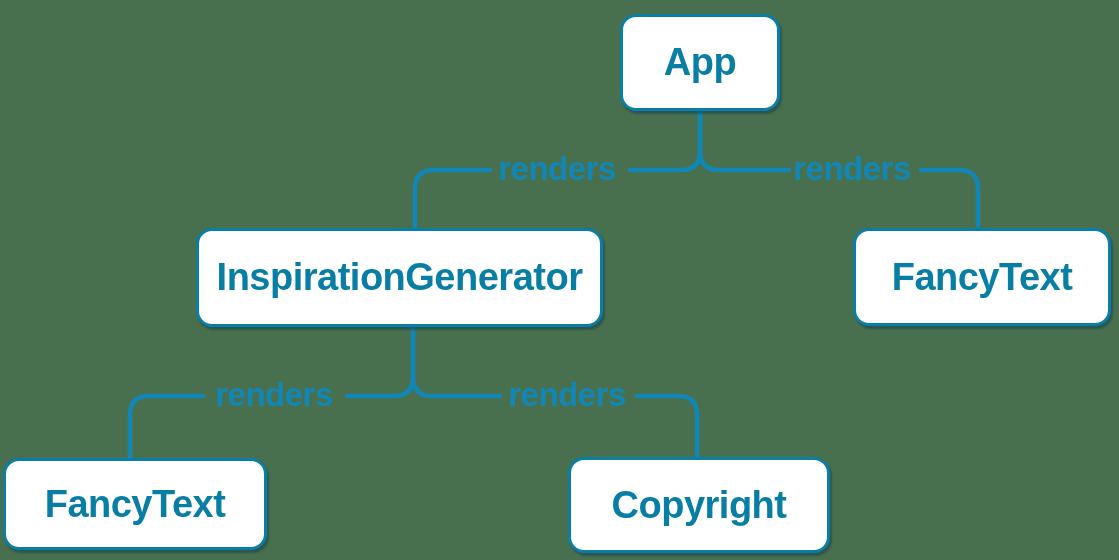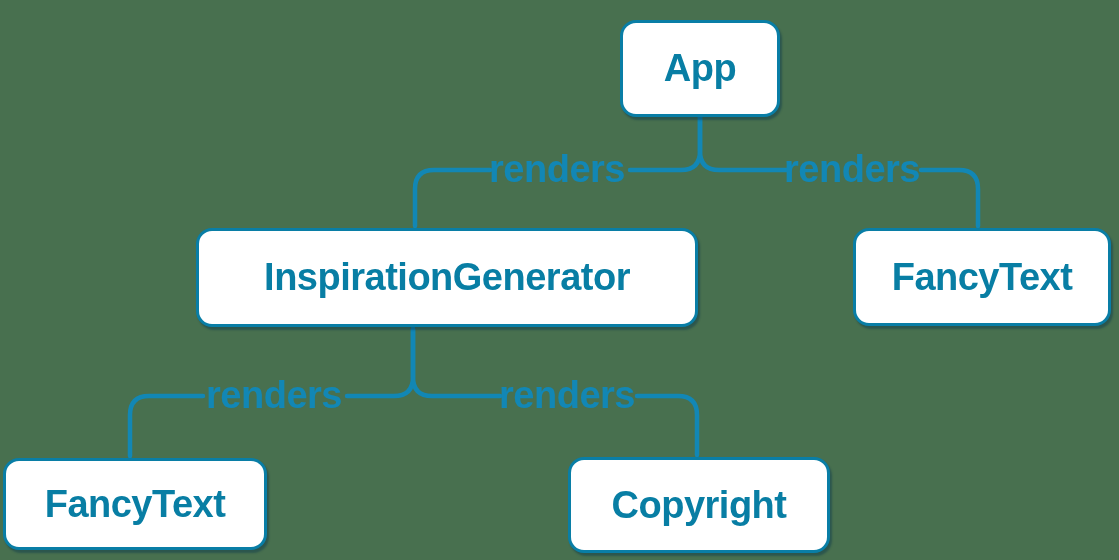--- a/index.html
+++ b/index.html
@@ -41,30 +41,30 @@
     justify-content: center;
     box-shadow: 2px 3px 2px rgba(10, 55, 75, 0.45);
   }
   .node-label {
     color: var(--node-text);
     font-size: 38px;
     font-weight: 600;
     letter-spacing: -0.5px;
     white-space: nowrap;
   }
-  .node-app                   { left: 620px; top: 20px;   width: 160px; height: 97px; }
-  .node-inspiration-generator { left: 196px; top: 228px; width: 502px; height: 99px; }
+  .node-app                   { left: 620px; top: 14px;   width: 160px; height: 97px; }
+  .node-inspiration-generator { left: 196px; top: 228px; width: 407px; height: 99px; }
   .node-fancy-text-top        { left: 853px; top: 228px; width: 258px; height: 98px; }
   .node-fancy-text-bottom     { left: 3px;   top: 458px; width: 264px; height: 92px; }
   .node-copyright             { left: 568px; top: 457px; width: 262px; height: 96px; }
   .edge-label {
     position: absolute;
     transform: translate(-50%, -50%);
     color: var(--edge-label);
-    font-size: 38px;
+    font-size: 33px;
     font-weight: 600;
     letter-spacing: -0.5px;
     white-space: nowrap;
   }
   .edge-label-1 { left: 557px; top: 169px; }
   .edge-label-2 { left: 852px; top: 169px; }
   .edge-label-3 { left: 274px; top: 395px; }
   .edge-label-4 { left: 567px; top: 395px; }
 </style>
 </head>

